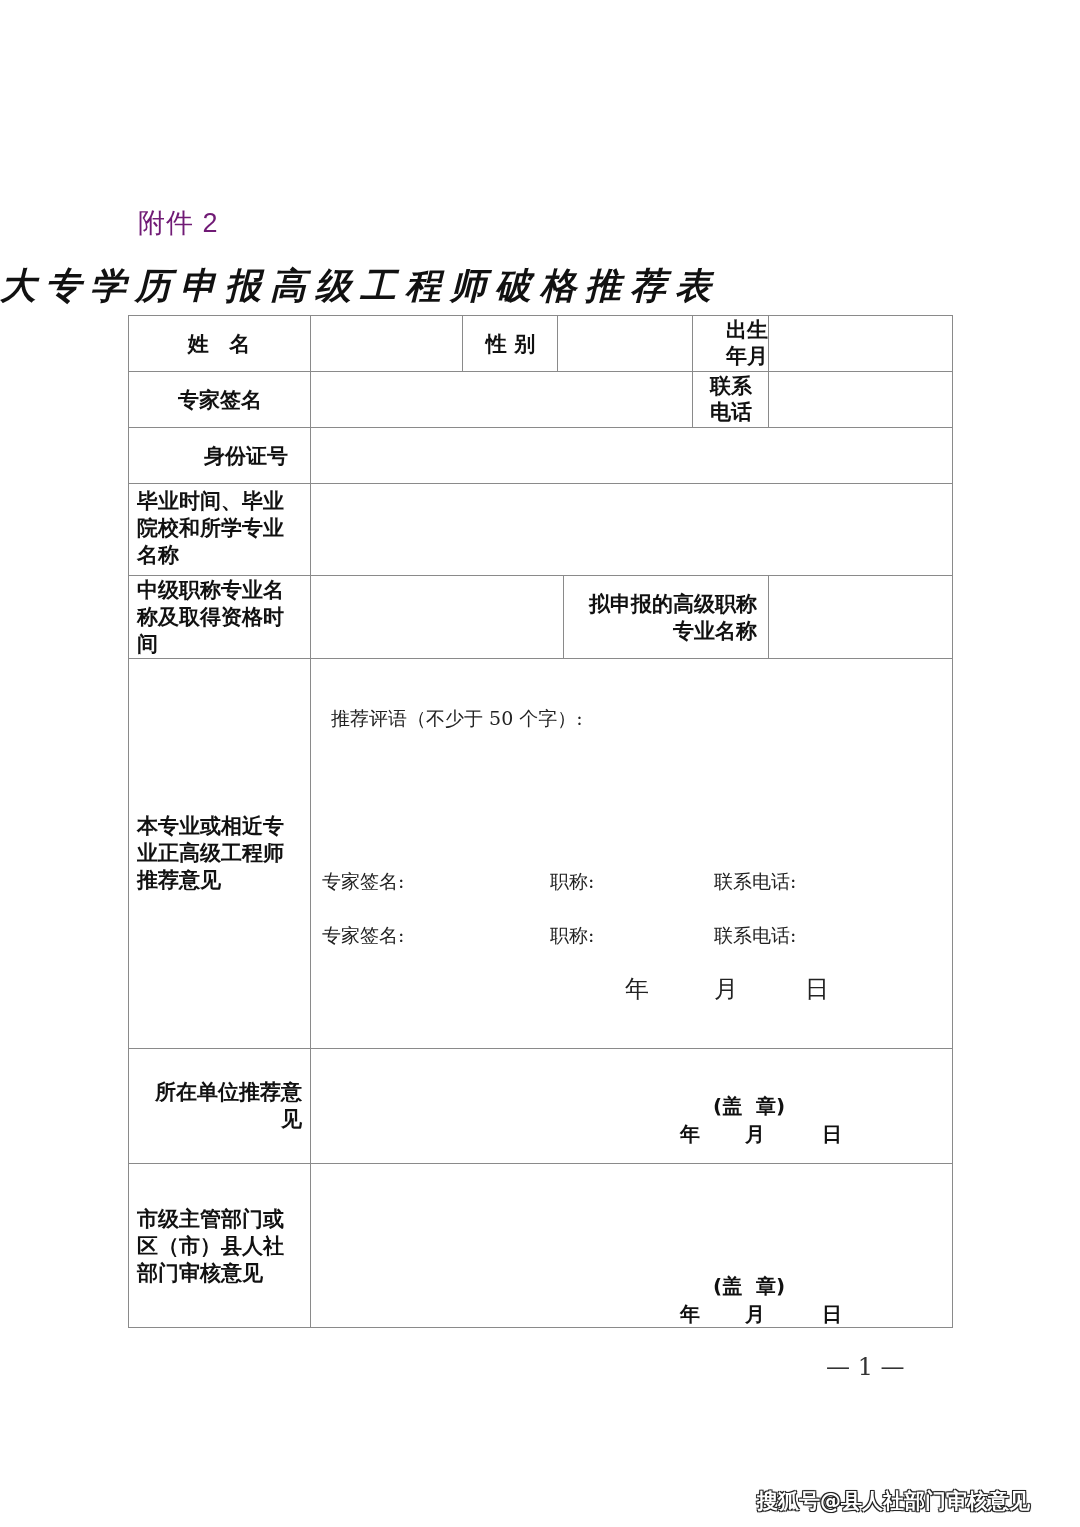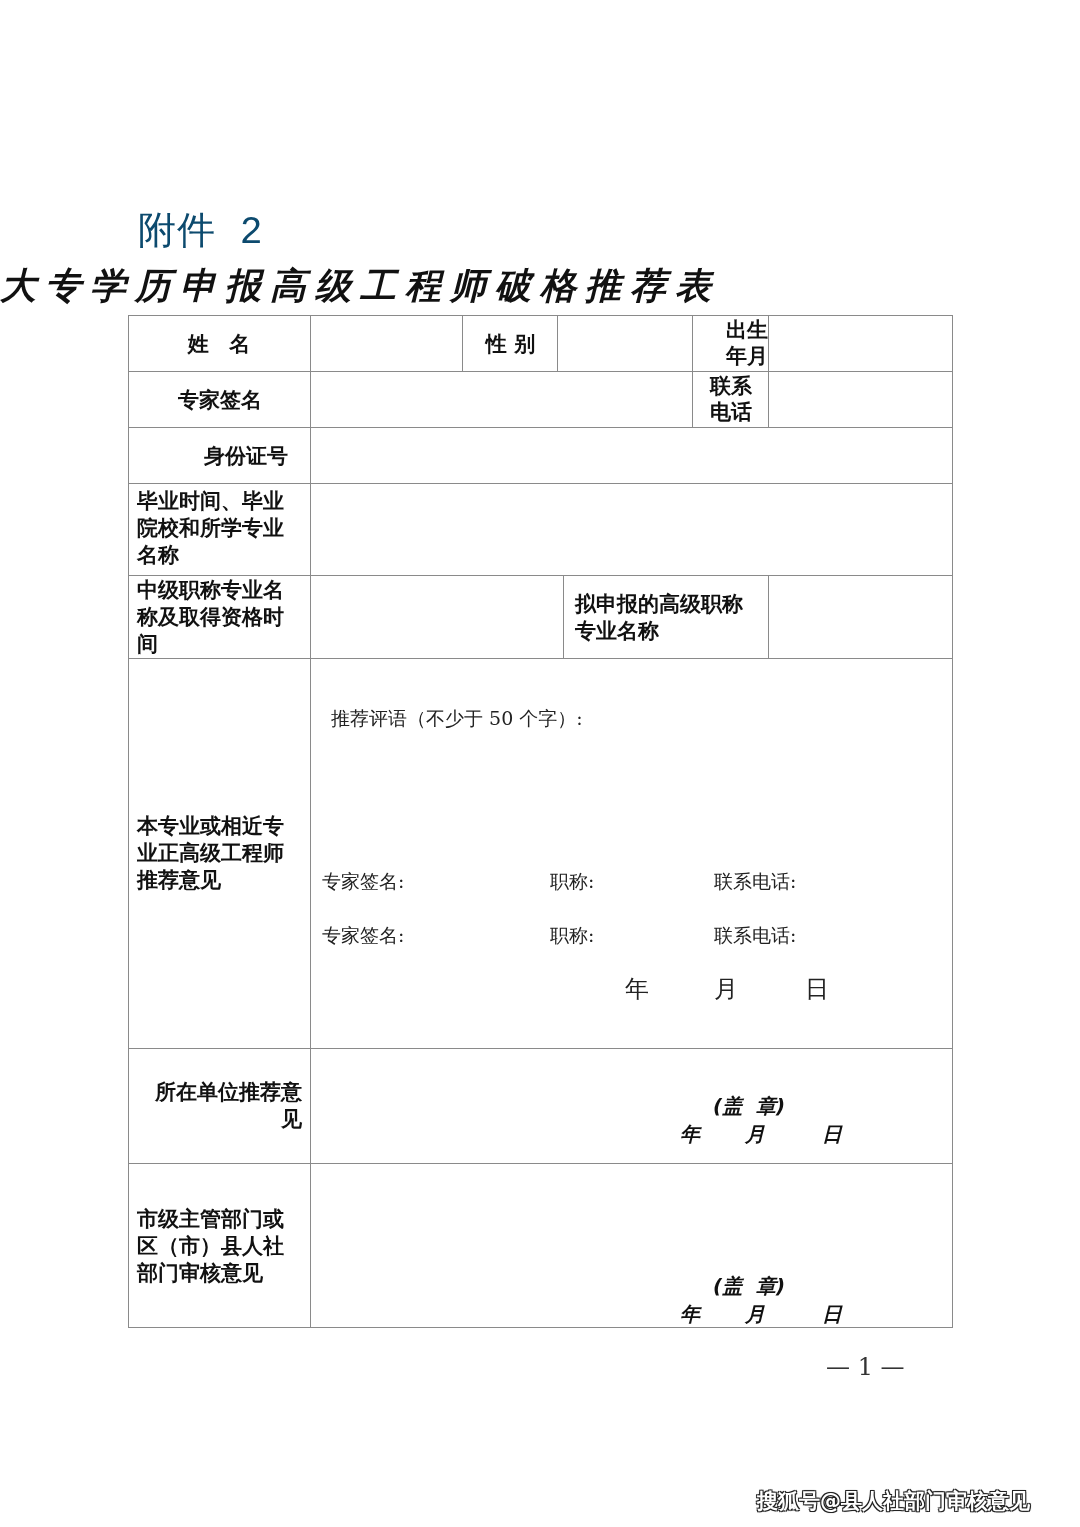--- a/index.html
+++ b/index.html
@@ -1,29 +1,29 @@
 <!DOCTYPE html>
 <html><head>
 <meta charset="utf-8">
 <style>
   html, body { margin:0; padding:0; background:#ffffff; }
   body { width:1080px; height:1527px; position:relative; overflow:hidden;
          font-family:"DejaVu Sans","Liberation Sans",sans-serif; color:#111; }
   .abs { position:absolute; }
-  .attachment { left:138px; top:205px; font-size:38px; font-family:Liberation Mono, monospace; color:#0c4a6e; letter-spacing:1px; }
+  .attachment { left:138px; top:205px; font-size:27px; font-family:Liberation Sans, sans-serif; color:#701a75; letter-spacing:1px; }
   .title { left:0; width:1080px; top:262px; text-align:left; font-size:36px; font-weight:bold;
            font-family:"DejaVu Serif","Liberation Serif",serif; letter-spacing:9px; font-style:italic; color:#111; }
   .hl { position:absolute; height:0; border-top:1.5px solid #8a8a8a; }
   .vl { position:absolute; width:0; border-left:1.5px solid #8a8a8a; }
   .lbl { position:absolute; font-weight:bold; font-size:21px; line-height:27px; color:#111;
          font-family:"DejaVu Sans","Liberation Sans",sans-serif; }
-  .ctr { text-align:left; display:flex; align-items:center; justify-content:center; }
+  .ctr { text-align:right; display:flex; align-items:center; justify-content:center; }
   .serif { position:absolute; font-family:"DejaVu Serif","Liberation Serif",serif; font-size:19px; color:#222; }
   .date { position:absolute; font-family:"DejaVu Serif","Liberation Serif",serif; font-size:24px; color:#222; }
-  .stamp { position:absolute; font-weight:bold; font-size:20px; color:#111;font-style:italic; }
+  .stamp { position:absolute; font-weight:bold; font-size:20px; color:#111; }
   .pageno { left:826px; top:1353px; font-family:"DejaVu Serif","Liberation Serif",serif; font-size:24px; color:#333; }
   .watermark { left:757px; top:1487px; font-size:21px; font-weight:bold; color:#fff;
                text-shadow:-1px -1px 0 #222, 1px -1px 0 #222, -1px 1px 0 #222, 1px 1px 0 #222, 0 0 2px #000; }
 </style>
 </head>
 <body>
 
 <div class="abs attachment">附件 2</div>
 <div class="abs title">大专学历申报高级工程师破格推荐表</div>
 

